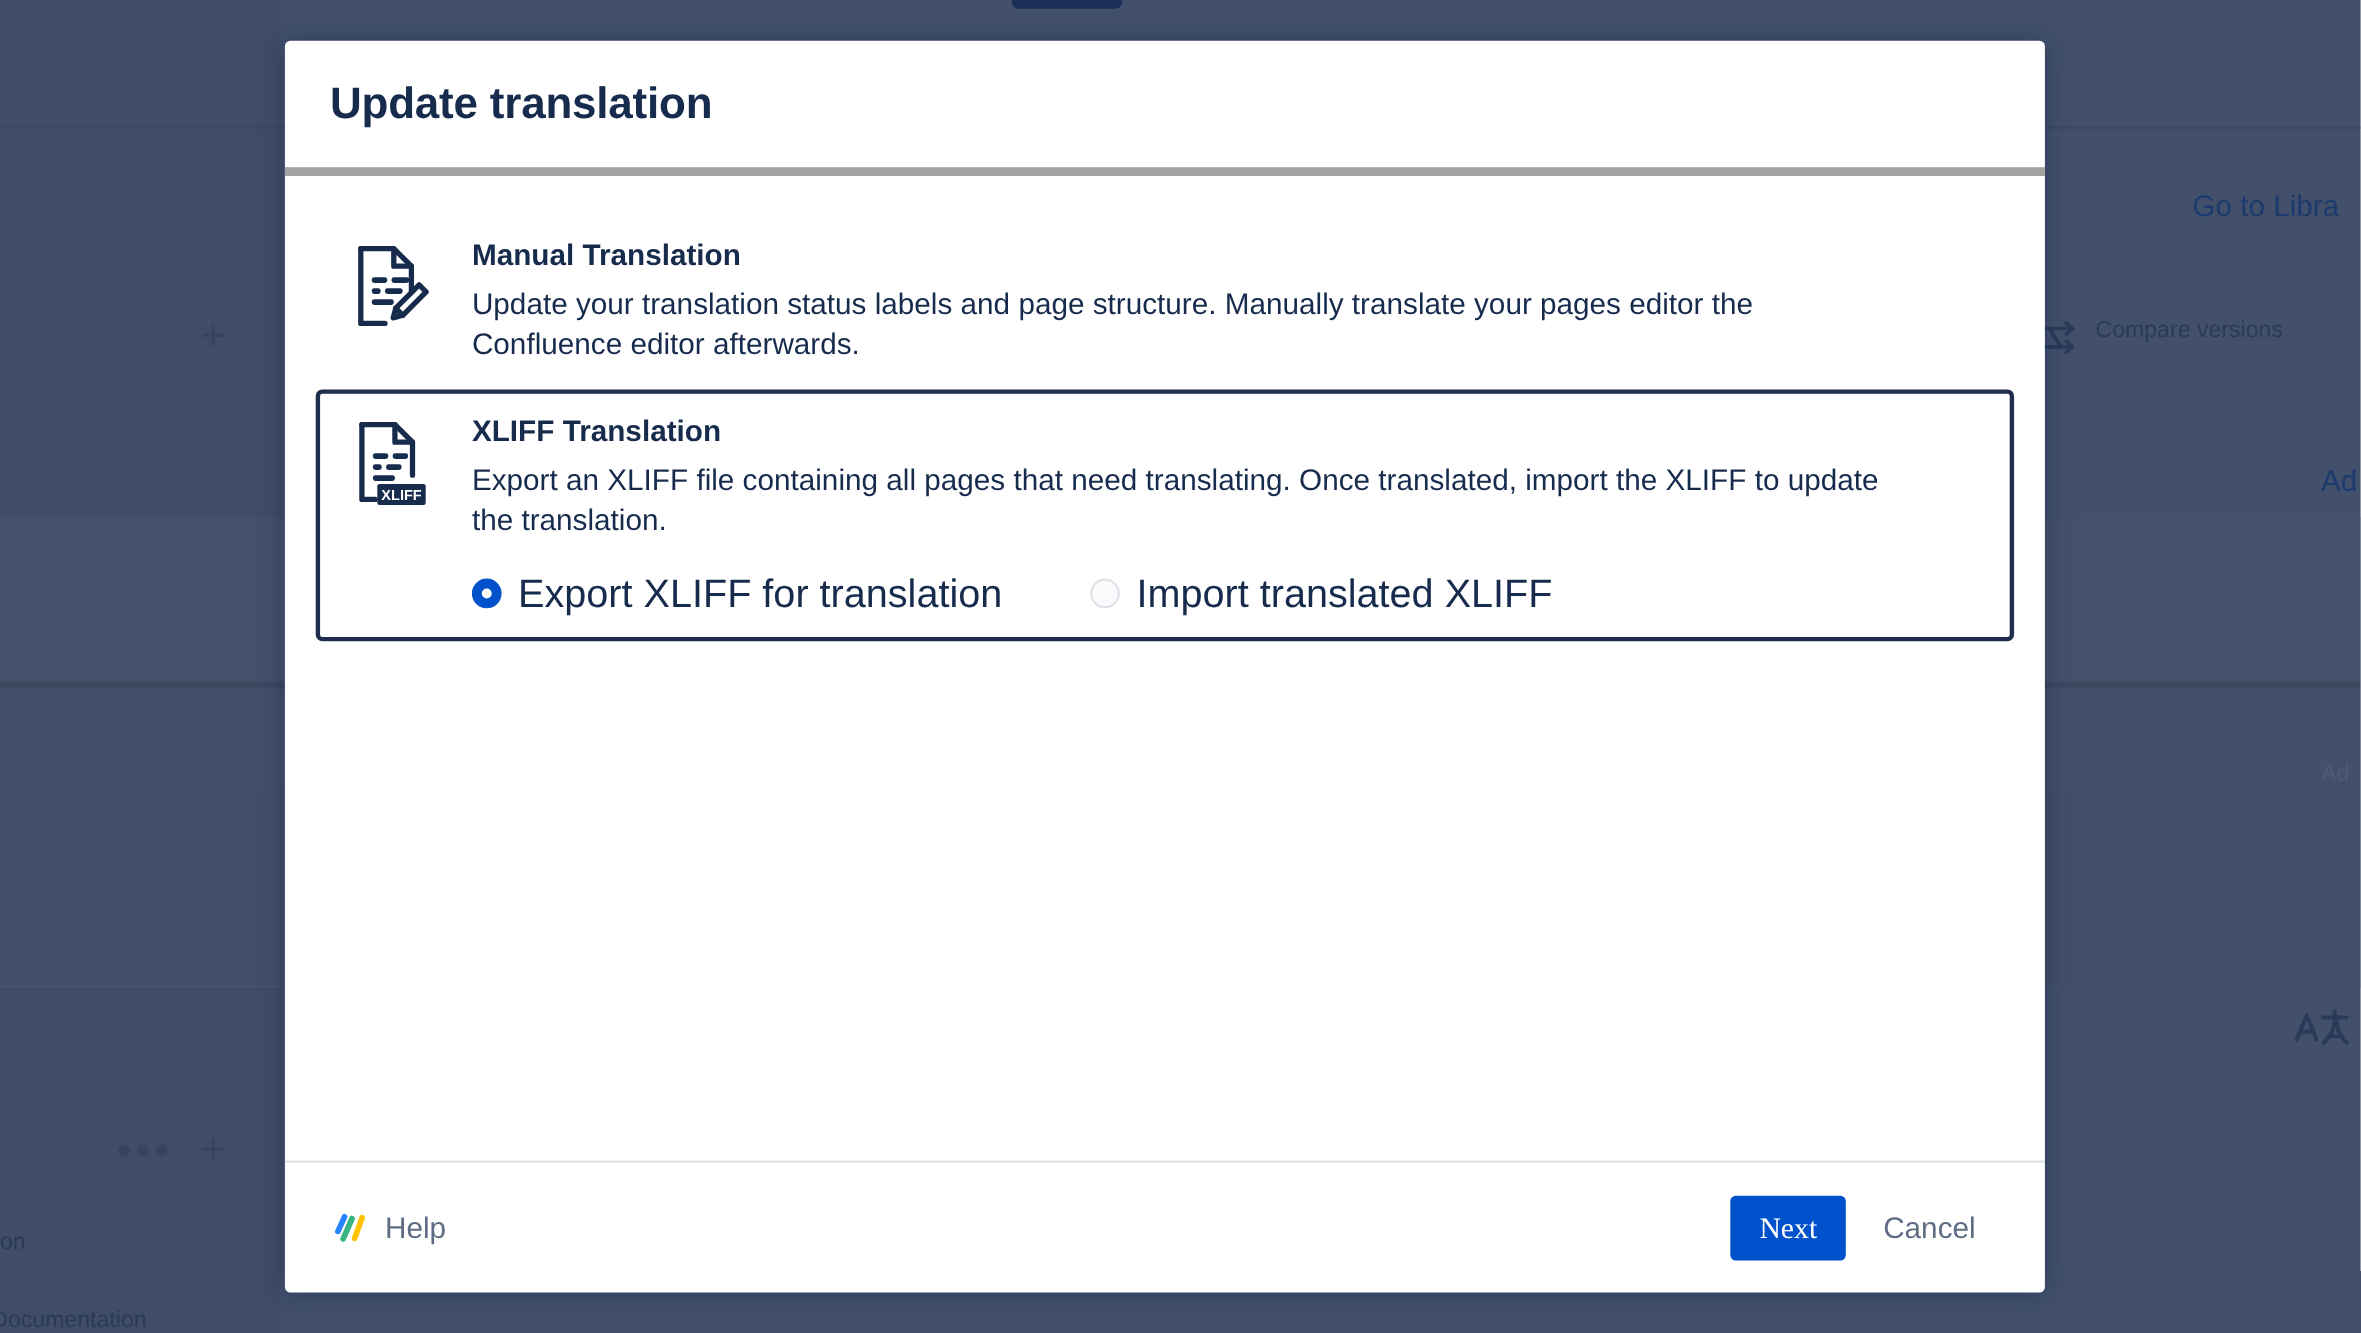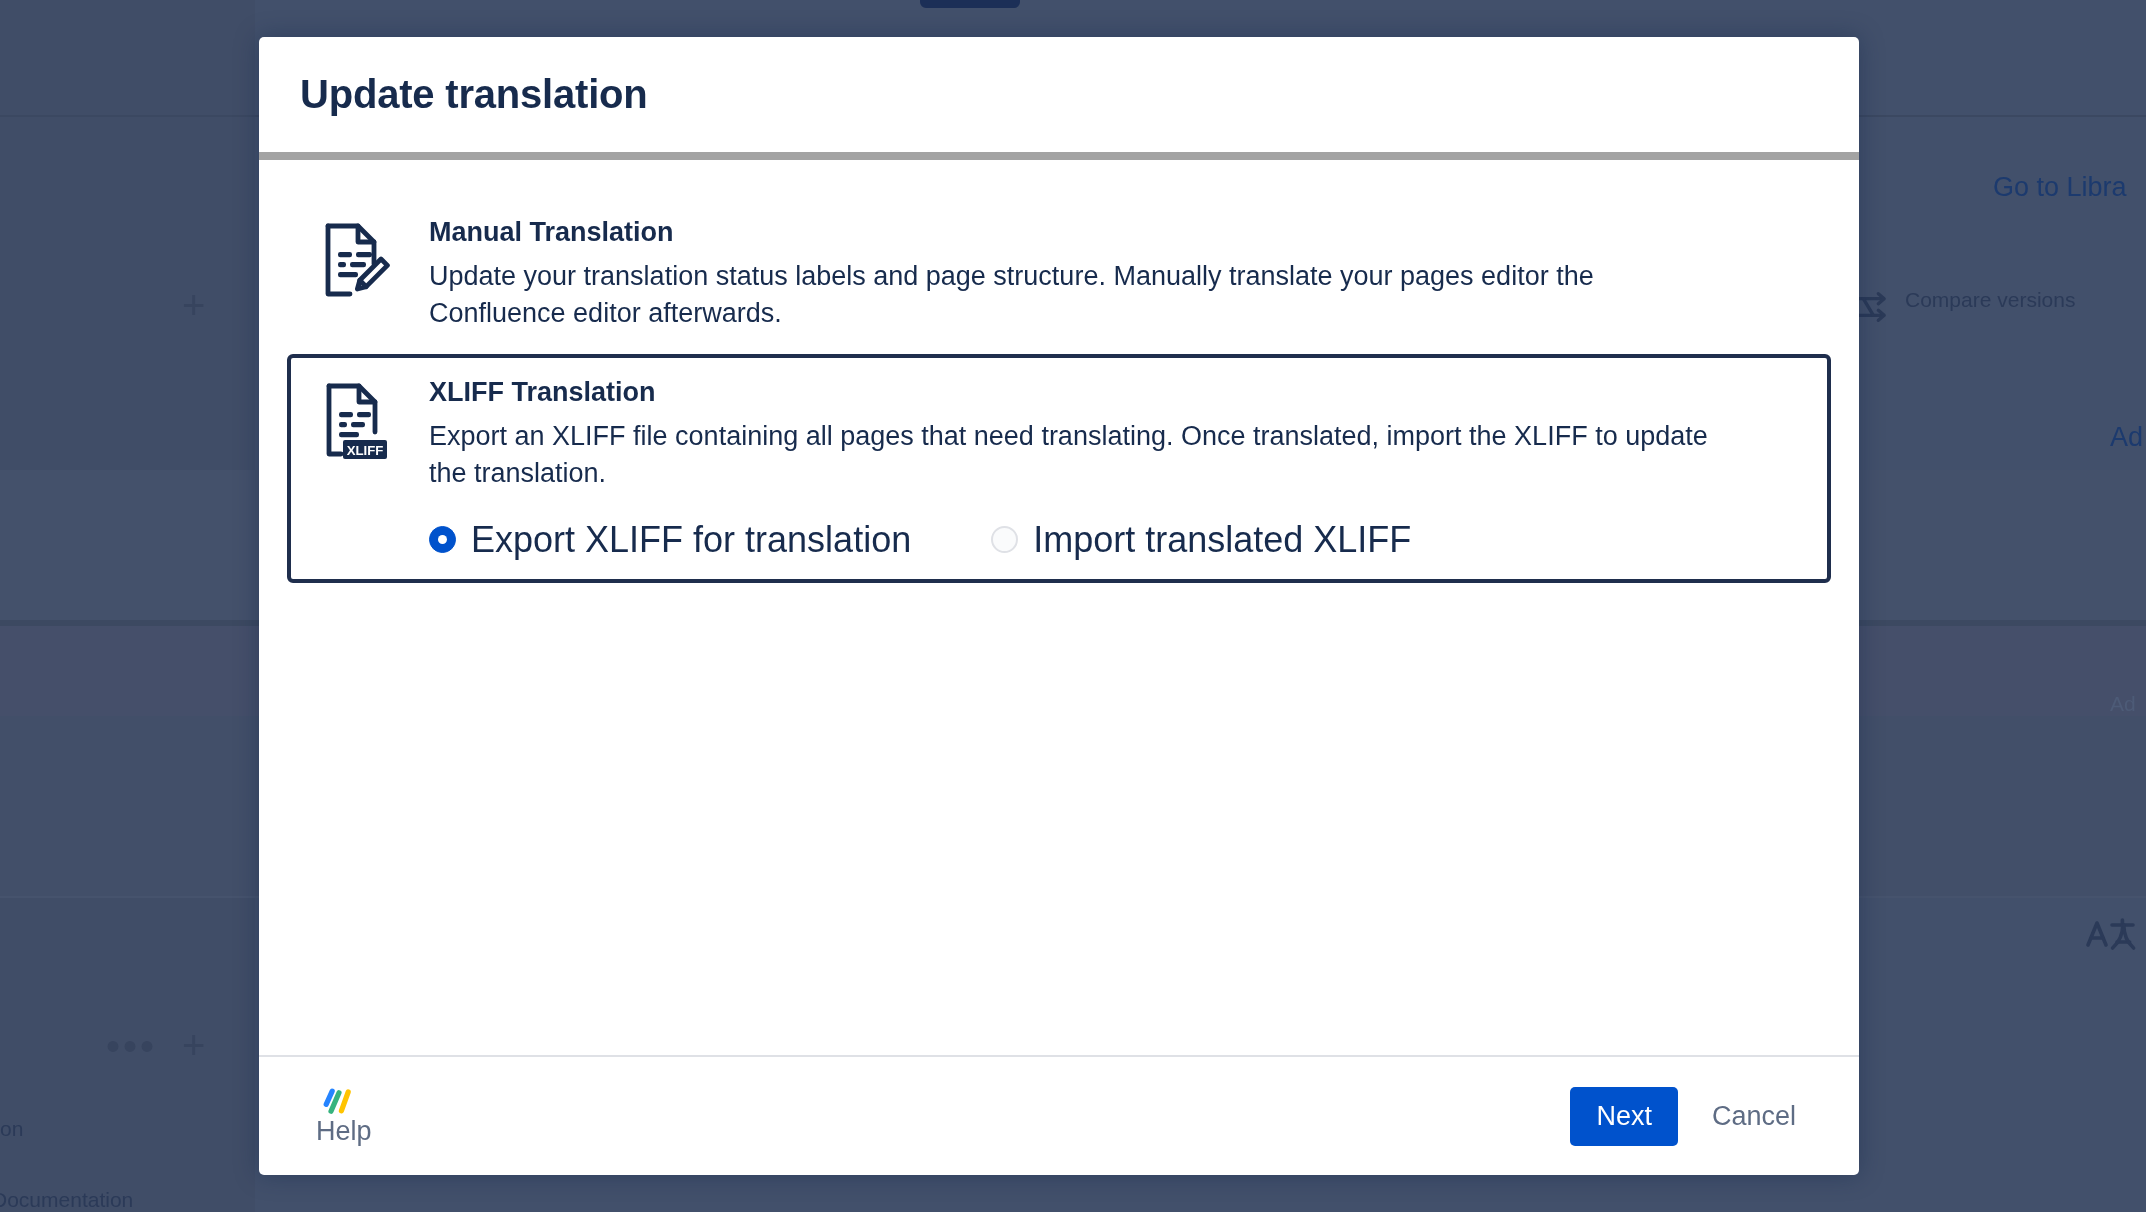--- a/index.html
+++ b/index.html
@@ -197,40 +197,39 @@
     font-size: 36px;
     color: #172b4d;
     white-space: nowrap;
   }
 
   
   .help-group {
     display: flex;
     align-items: center;
     cursor: pointer;
-    flex-direction: column;
   }
   .help-label {
     font-size: 27px;
     color: #5e6c84;
     margin-left: 16px;
   }
   .footer-actions {
     display: flex;
     align-items: center;
   }
   .btn-next {
     background: #0052cc;
     color: #ffffff;
     font-size: 27px;
     border: none;
     border-radius: 5px;
     padding: 14px 26px;
     cursor: pointer;
-    font-family: Liberation Sans, sans-serif;
+    font-family: Liberation Serif, serif;
   }
   .btn-cancel {
     background: transparent;
     color: #5e6c84;
     font-size: 27px;
     border: none;
     padding: 14px 22px;
     margin-left: 12px;
     cursor: pointer;
     font-family: "Liberation Sans", sans-serif;

